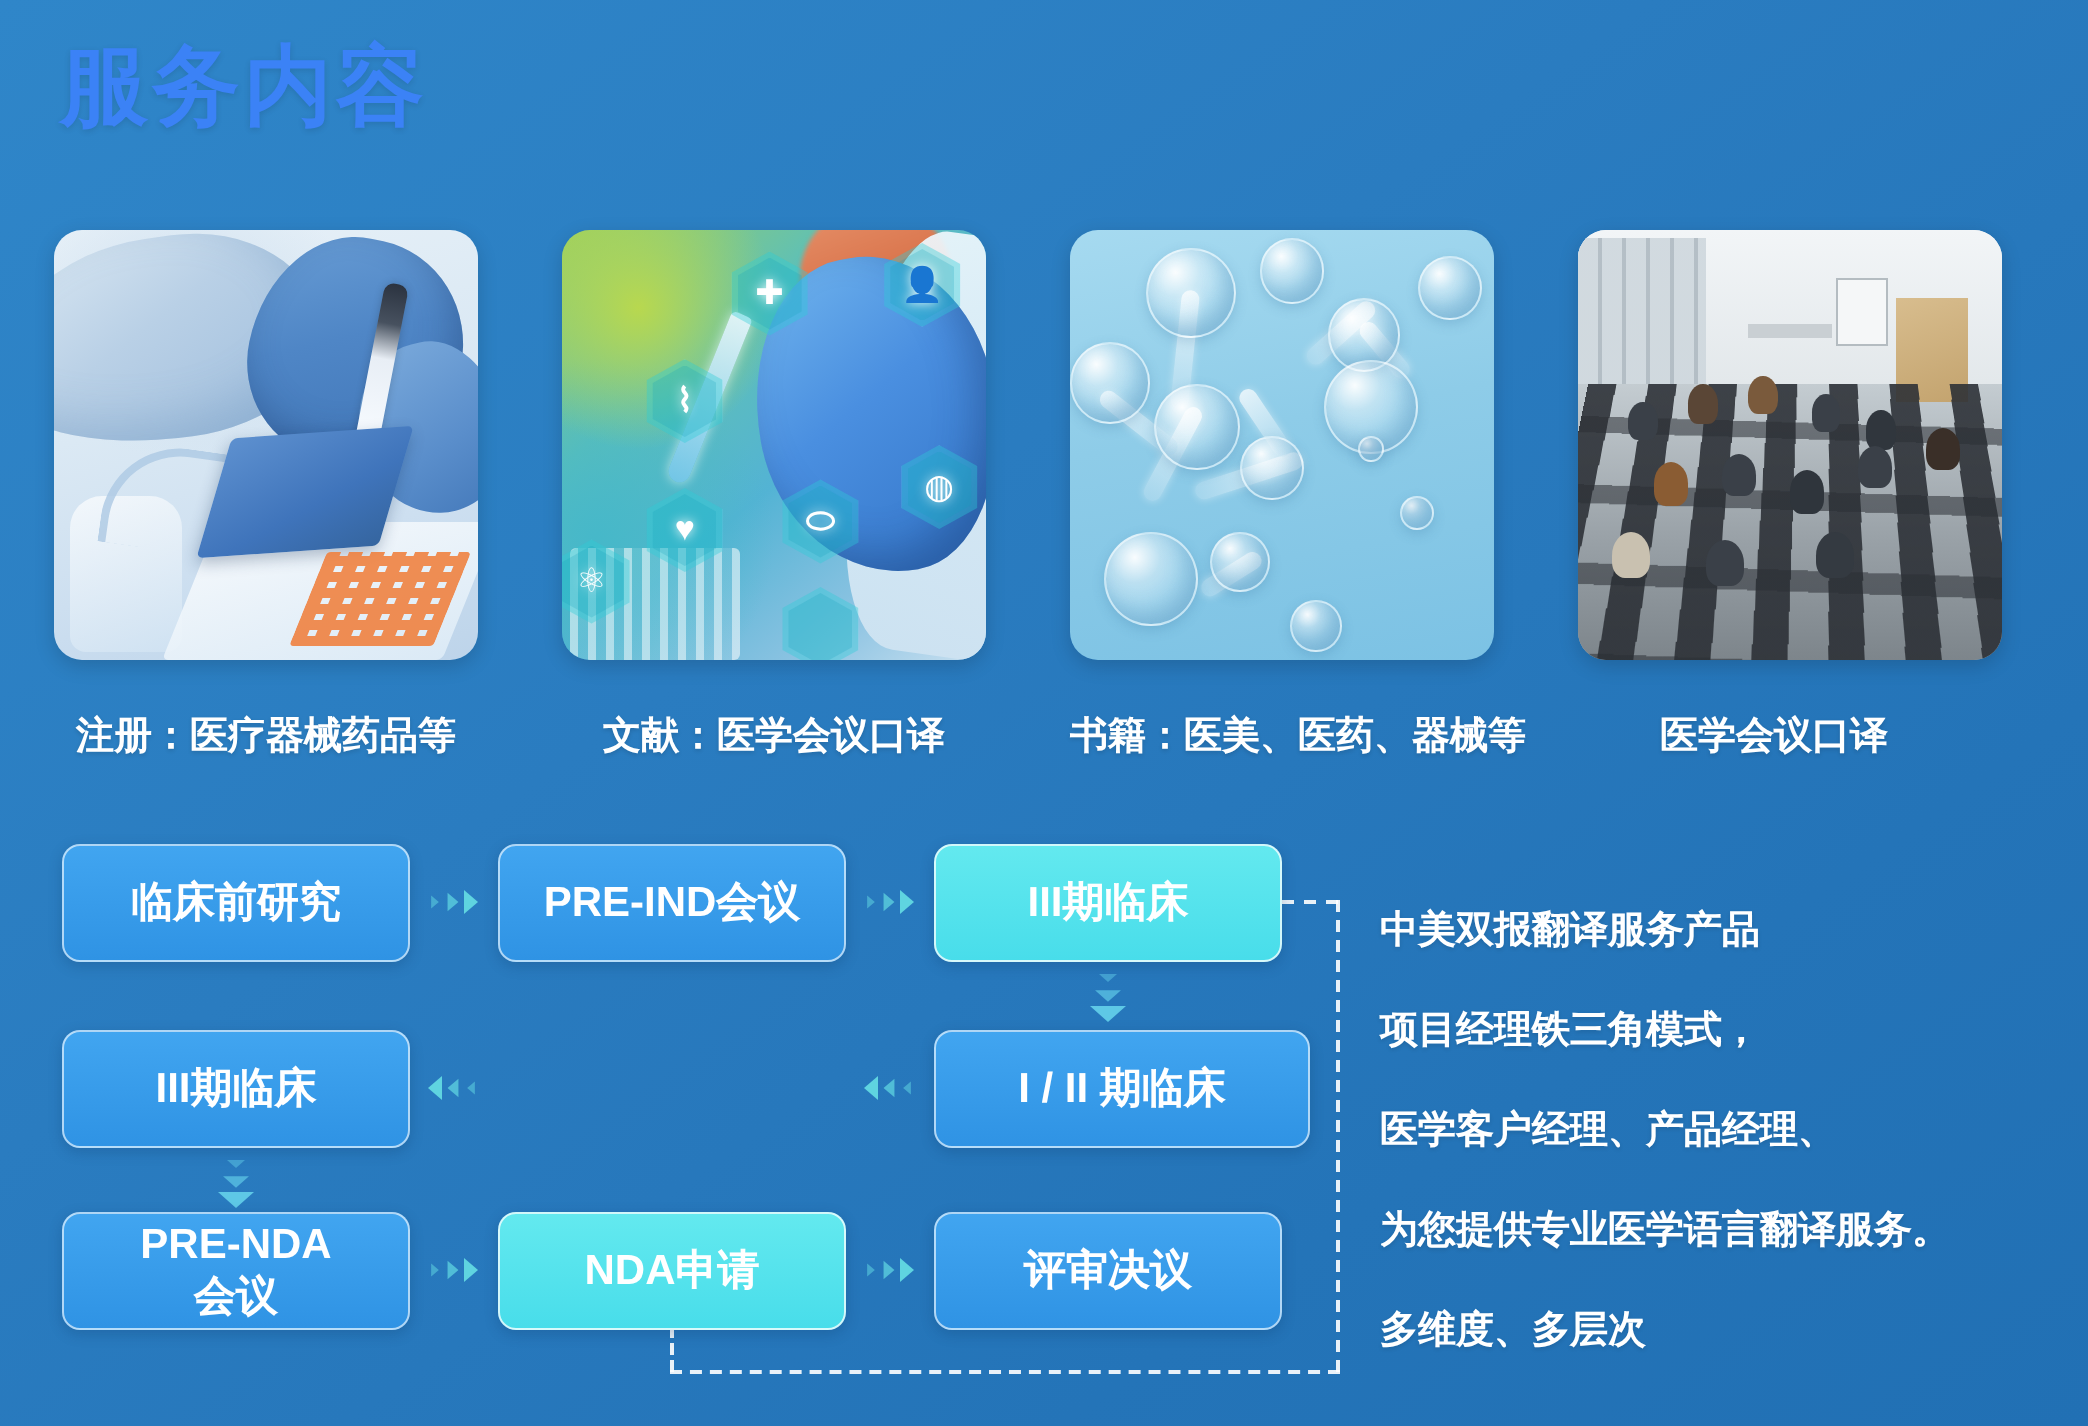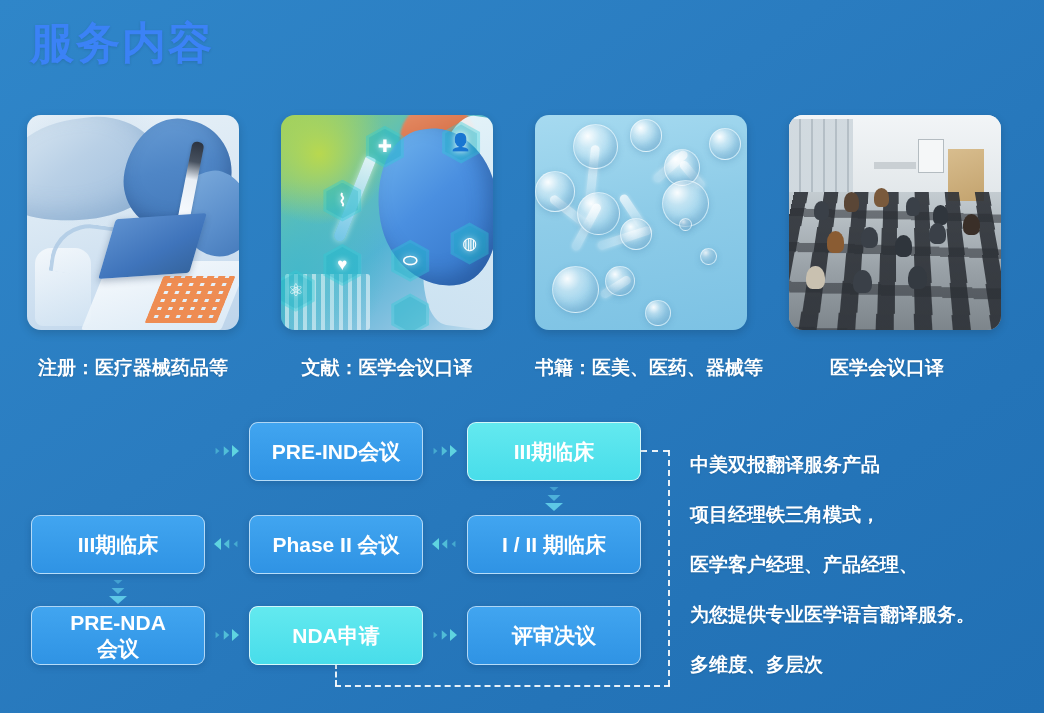--- a/index.html
+++ b/index.html
@@ -469,20 +469,21 @@
   </div>
 </div>
 
 <div id="flow">
 
   <div class="dashline dash-h" style="left:641px; top:450px; width:28px;"></div>
   <div class="dashline dash-v" style="left:668px; top:450px; height:236px;"></div>
   <div class="dashline dash-h" style="left:335px; top:685px; width:335px;"></div>
   <div class="dashline dash-v" style="left:335px; top:663px; height:23px;"></div>
 
+  <div class="fbox blue" style="left:31px; top:422px; width:174px; height:59px;">临床前研究</div>
 
   <div class="arr-right" style="left:214px; top:445px;">
     <div class="tri-r s1"></div>
       <div class="tri-r s2"></div>
       <div class="tri-r"></div>
   </div>
 
   <div class="fbox blue" style="left:249px; top:422px; width:174px; height:59px;">PRE-IND会议</div>
 
   <div class="arr-right" style="left:432px; top:445px;">
@@ -500,29 +501,28 @@
   </div>
 
   <div class="fbox blue" style="left:31px; top:515px; width:174px; height:59px;">III期临床</div>
 
   <div class="arr-left" style="left:214px; top:538px;">
     <div class="tri-l"></div>
       <div class="tri-l s2"></div>
       <div class="tri-l s1"></div>
   </div>
 
-  <div class="fbox blue" style="left:249px; top:515px; width:174px; height:59px;">Phase II 会议</div>
 
   <div class="arr-left" style="left:432px; top:538px;">
     <div class="tri-l"></div>
       <div class="tri-l s2"></div>
       <div class="tri-l s1"></div>
   </div>
 
-  <div class="fbox blue" style="left:467px; top:515px; width:174px; height:59px;">I / II 期临床</div>
+  <div class="fbox blue" style="left:467px; top:515px; width:188px; height:59px;">I / II 期临床</div>
 
   <div class="arr-down" style="left:109px; top:578px;">
     <div class="tri-d s1"></div>
       <div class="tri-d s2"></div>
       <div class="tri-d"></div>
   </div>
 
   <div class="fbox blue" style="left:31px; top:606px; width:174px; height:59px;">PRE-NDA
 会议</div>
 

